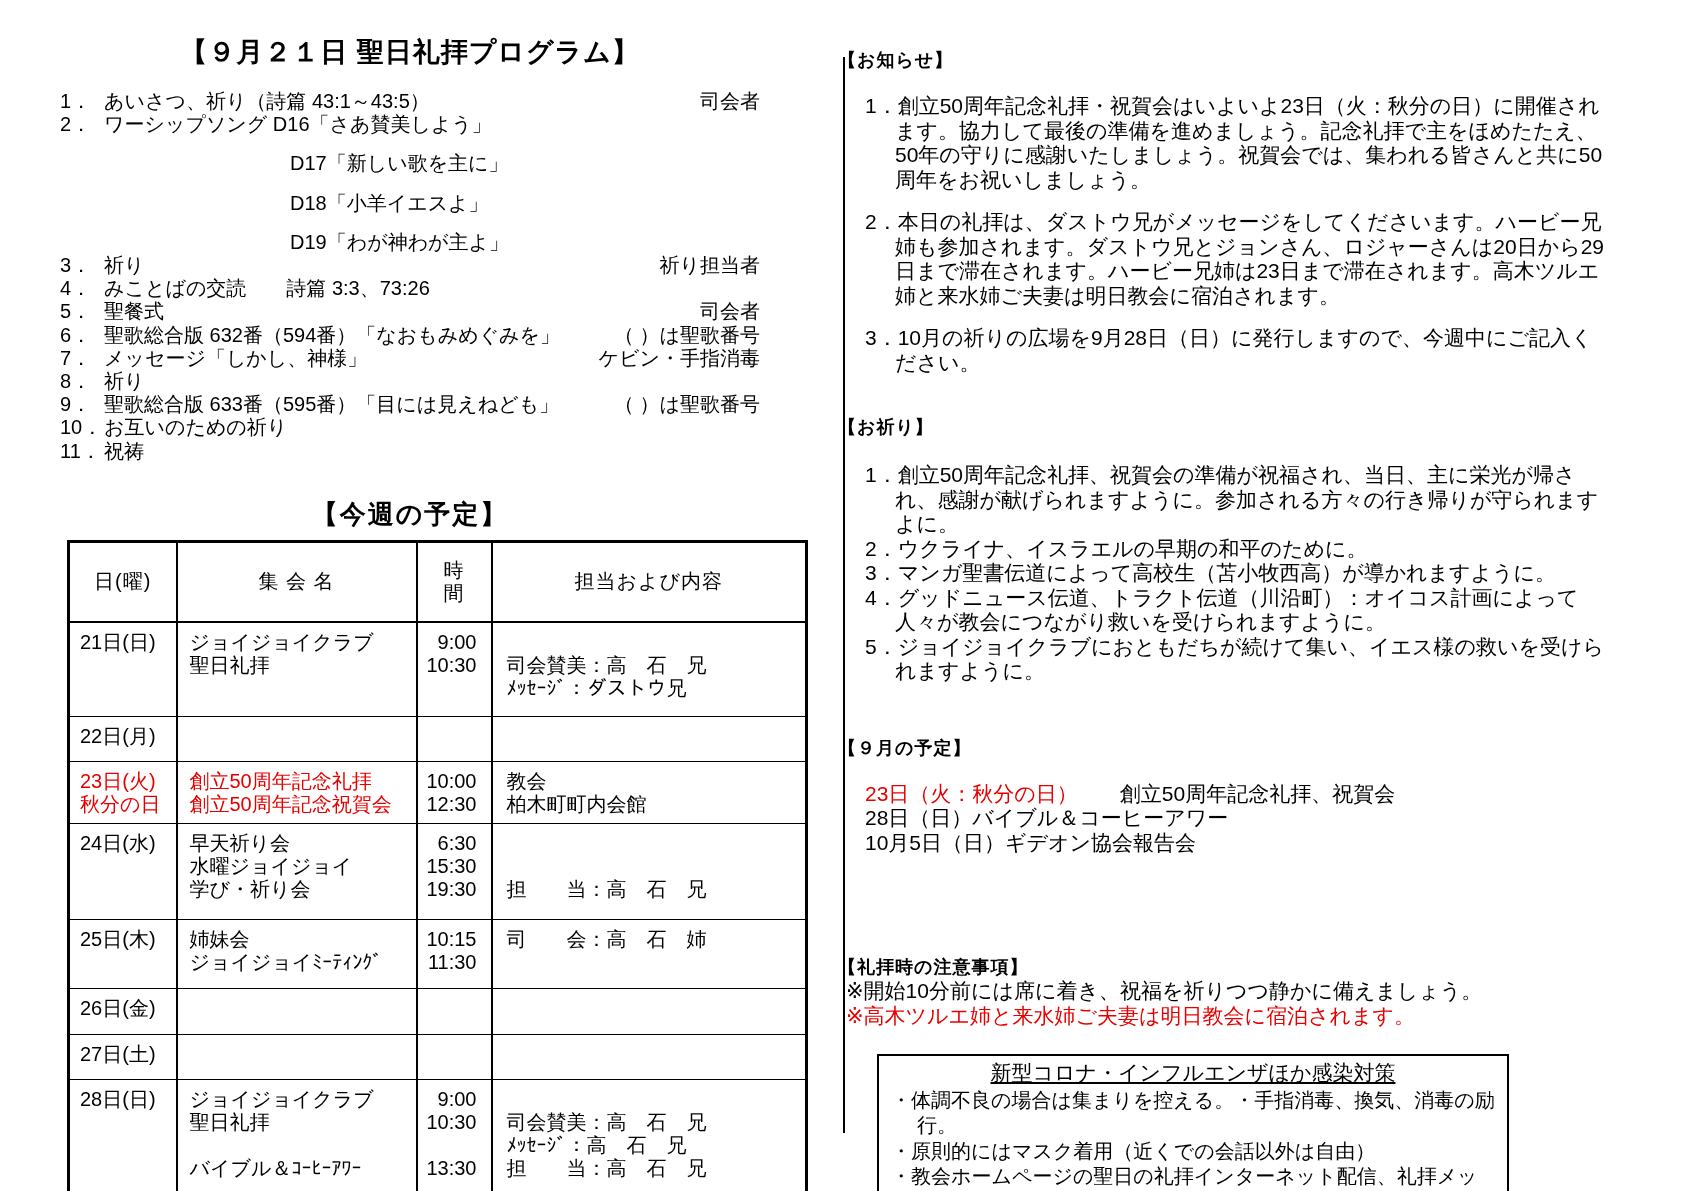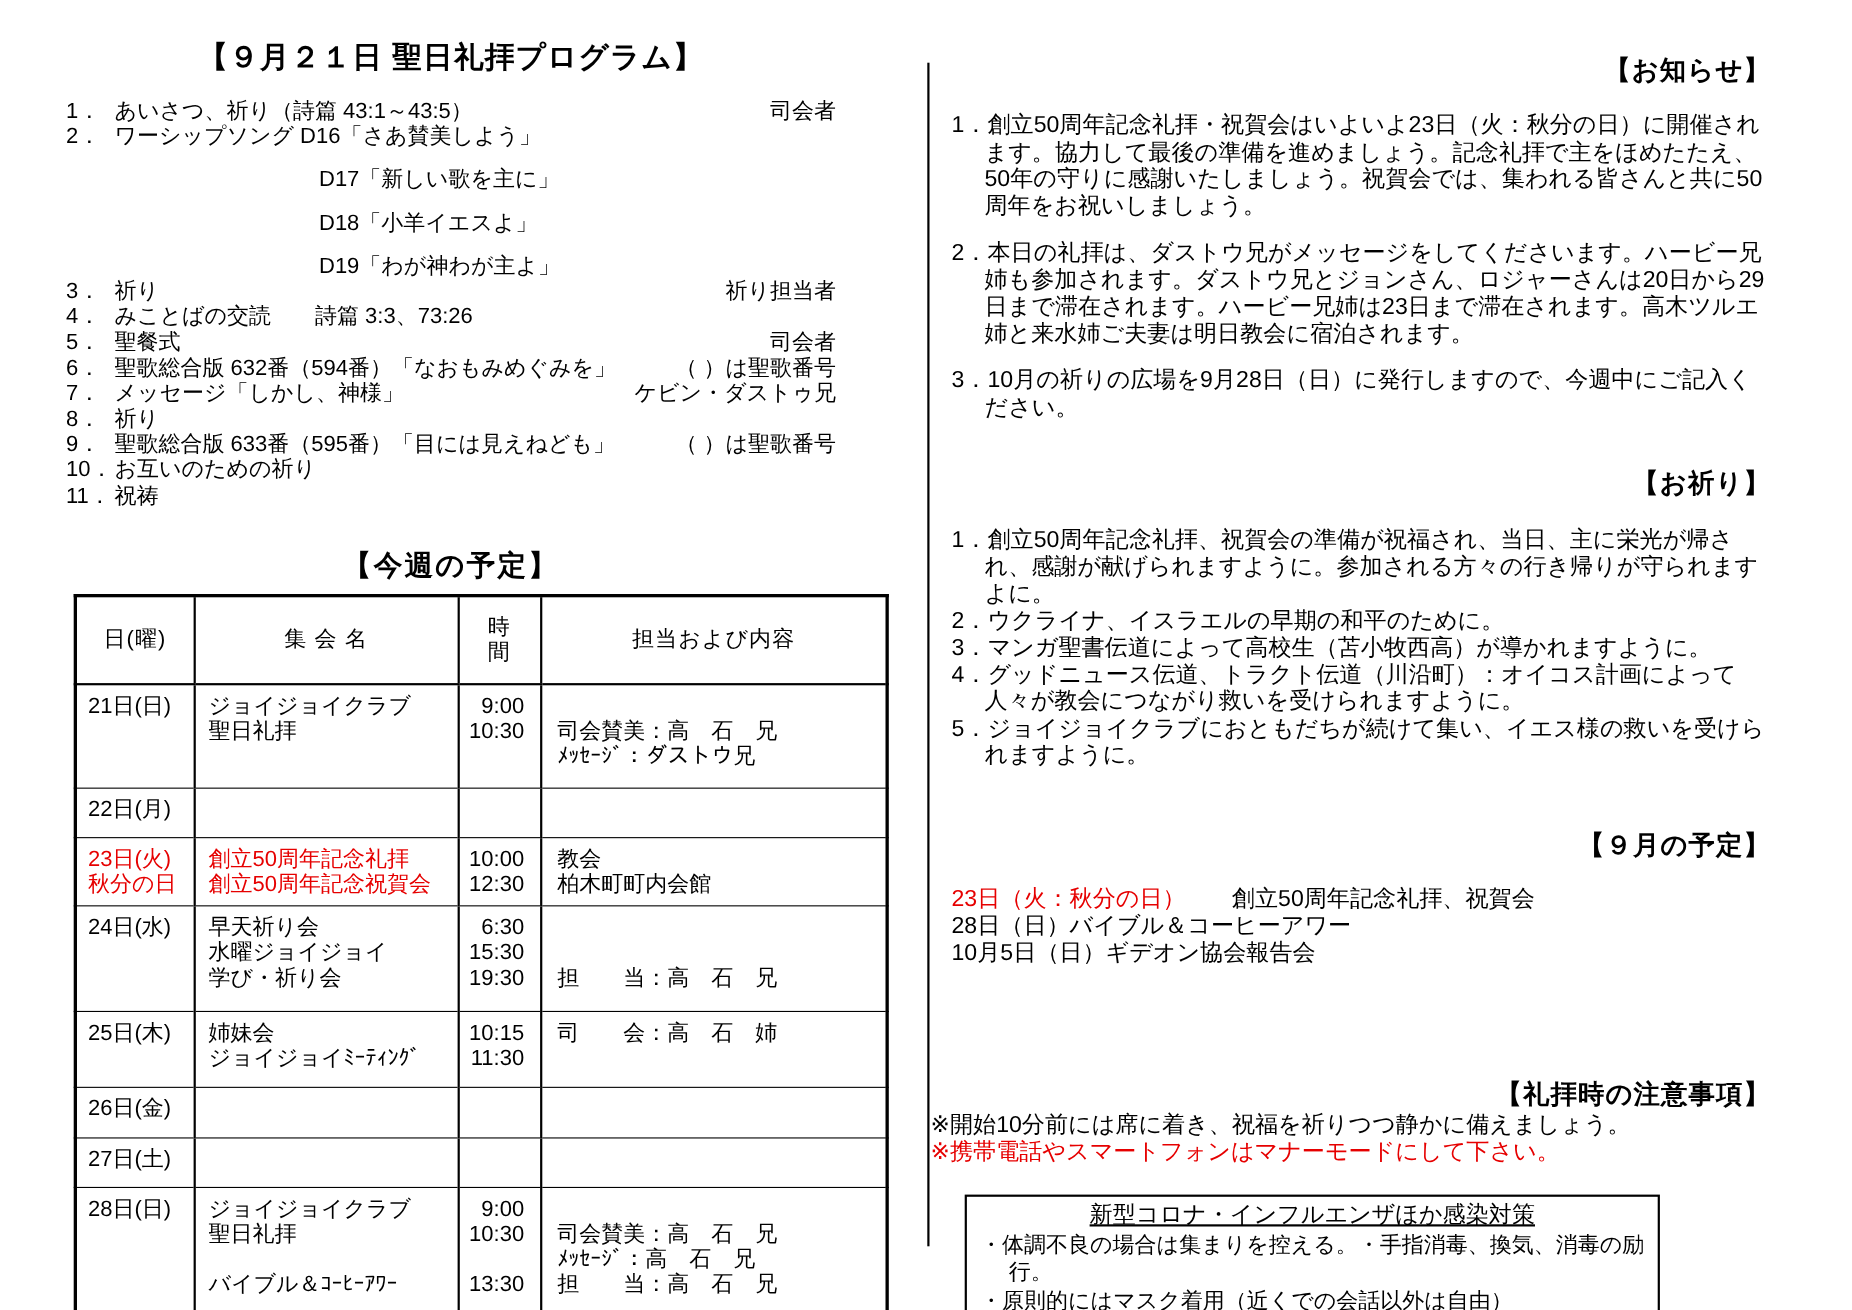--- a/index.html
+++ b/index.html
@@ -39,21 +39,21 @@
   .week tbody tr:nth-child(6){height:46px}
   .week tbody tr:nth-child(7){height:45px}
   .week tbody tr:nth-child(8){height:117px}
   td.c-date { padding:8px 0 0 10px; white-space:pre-line;border-radius:19px; }
   td.c-meet { padding:8px 0 0 12px; white-space:pre-line; }
   td.c-time { padding:8px 14px 0 0; text-align:right; white-space:pre-line; }
   td.c-duty { padding:8px 0 0 14px; white-space:pre-line; }
   .red { color:var(--red); }
 
   
-  .rtitle { margin:0; text-align:right; font-size:24px; font-weight:bold; letter-spacing:1px; }
+  .rtitle { margin:0; text-align:left; font-size:18px; font-weight:bold; letter-spacing:1px; }
   #notice-title { margin-top:8px; }
   .item { font-size:21px; line-height:24.5px; padding-left:57px; text-indent:-30px; }
   .notices .item { margin-top:18px; }
   .notices .item:first-child { margin-top:22px; }
   #prayer-title { margin-top:40px; }
   .prayers { margin-top:24px; }
   .prayers .item { margin-top:0; }
   #september-title { margin-top:52px; }
   .september { margin-top:22px; }
   .sline { padding-left:27px; font-size:21px; line-height:24.5px; }
@@ -108,21 +108,21 @@
       <span class="pright">司会者</span>
     </div>
     <div class="pline">
       <span class="pnum">6．</span>
       <span class="ptext">聖歌総合版 632番（594番）「なおもみめぐみを」</span>
       <span class="pright">（ ）は聖歌番号</span>
     </div>
     <div class="pline">
       <span class="pnum">7．</span>
       <span class="ptext">メッセージ「しかし、神様」</span>
-      <span class="pright">ケビン・ダストゥ兄</span>
+      <span class="pright">ケビン・手指消毒</span>
     </div>
     <div class="pline">
       <span class="pnum">8．</span>
       <span class="ptext">祈り</span>
       <span class="pright"></span>
     </div>
     <div class="pline">
       <span class="pnum">9．</span>
       <span class="ptext">聖歌総合版 633番（595番）「目には見えねども」</span>
       <span class="pright">（ ）は聖歌番号</span>
@@ -254,21 +254,21 @@
   <h2 class="rtitle" id="september-title">【９月の予定】</h2>
   <div class="september">
     <div class="sline"><span class="red">23日（火：秋分の日）</span><span>　　創立50周年記念礼拝、祝賀会</span></div>
     <div class="sline"><span>28日（日）バイブル＆コーヒーアワー</span></div>
     <div class="sline"><span>10月5日（日）ギデオン協会報告会</span></div>
   </div>
 
   <h2 class="rtitle" id="notes-title">【礼拝時の注意事項】</h2>
   <div>
     <div class="nline">※開始10分前には席に着き、祝福を祈りつつ静かに備えましょう。</div>
-    <div class="nline red">※携帯電話やスマートフォンはマナーモードにして下さい。</div>
+    <div class="nline red">※高木ツルエ姉と来水姉ご夫妻は明日教会に宿泊されます。</div>
   </div>
 
   <div class="covid-box">
     <div class="covid-title">新型コロナ・インフルエンザほか感染対策</div>
     <div class="citem">・体調不良の場合は集まりを控える。・手指消毒、換気、消毒の励行。</div>
     <div class="citem">・原則的にはマスク着用（近くでの会話以外は自由）</div>
     <div class="citem">・教会ホームページの聖日の礼拝インターネット配信、礼拝メッセージ、週報、祈りのひろばの利用。</div>
   </div>
 </section>
 

